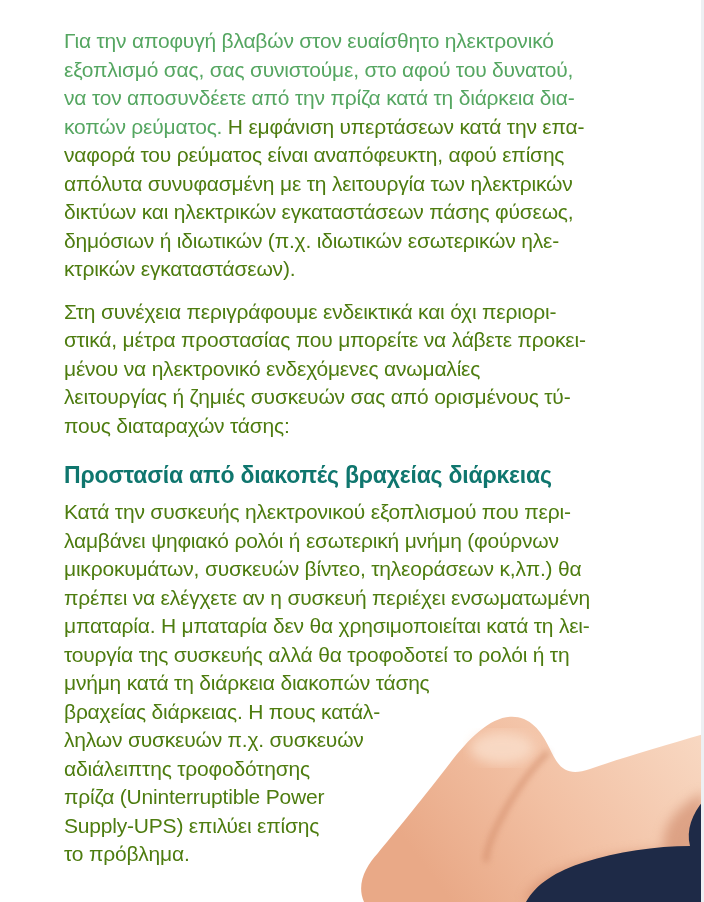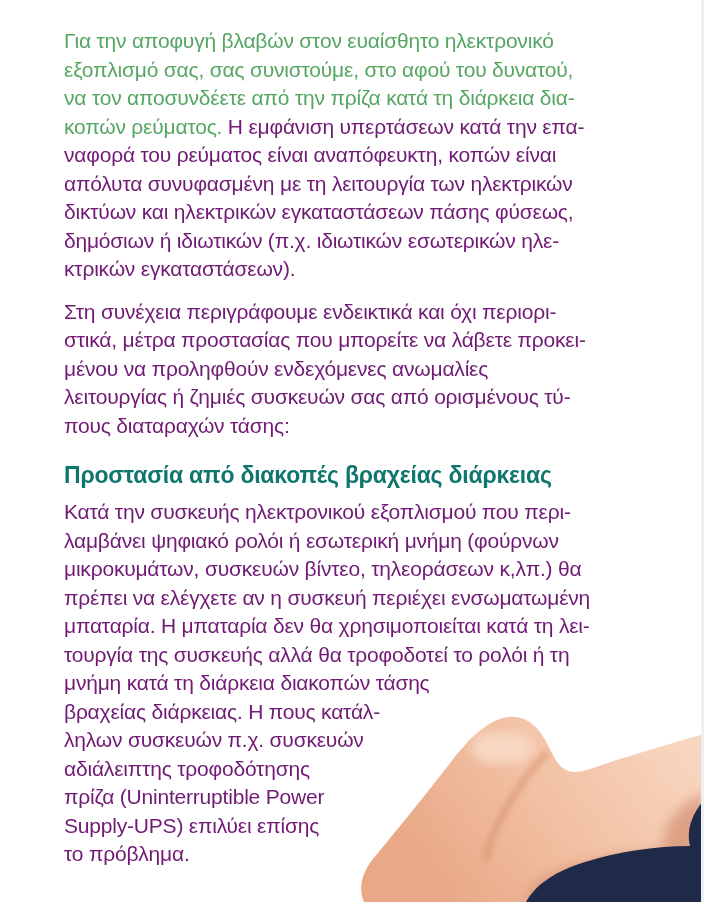--- a/index.html
+++ b/index.html
@@ -12,21 +12,21 @@
     text-decoration:underline;
   }
   .text-col{
     position:absolute;left:64px;top:27px;width:606px;
   }
   .line{
     font-size:21px;line-height:28.5px;white-space:nowrap;letter-spacing:-0.2px;
   }
   .para{margin:0 0 14px 0;}
   .g{color:#55a661;}
-  .b{color:#701a75;}
+  .b{color:#4d7c0f;}
   .section-heading{
     margin:19px 0 6px 0;
     font-size:23px;line-height:33px;font-weight:bold;letter-spacing:-0.2px;
     color:#0f766e;white-space:nowrap;
   }
   .hand-photo{
     position:absolute;left:0;top:0;width:704px;height:902px;
     pointer-events:none;
   }
   .page-edge{
@@ -78,31 +78,31 @@
 
   <div class="page-edge"></div>
 
   <div class="text-col">
 
     <div class="para">
       <div class="line g">Για την αποφυγή βλαβών στον ευαίσθητο ηλεκτρονικό</div>
       <div class="line g">εξοπλισμό σας, σας συνιστούμε, στο αφού του δυνατού,</div>
       <div class="line g">να τον αποσυνδέετε από την πρίζα κατά τη διάρκεια δια-</div>
       <div class="line"><span class="g">κοπών ρεύματος.</span><span class="b"> Η εμφάνιση υπερτάσεων κατά την επα-</span></div>
-      <div class="line b">ναφορά του ρεύματος είναι αναπόφευκτη, κοπών είναι</div>
+      <div class="line b">ναφορά του ρεύματος είναι αναπόφευκτη, αφού επίσης</div>
       <div class="line b">απόλυτα συνυφασμένη με τη λειτουργία των ηλεκτρικών</div>
       <div class="line b">δικτύων και ηλεκτρικών εγκαταστάσεων πάσης φύσεως,</div>
       <div class="line b">δημόσιων ή ιδιωτικών (π.χ. ιδιωτικών εσωτερικών ηλε-</div>
       <div class="line b">κτρικών εγκαταστάσεων).</div>
     </div>
 
     <div class="para">
       <div class="line b">Στη συνέχεια περιγράφουμε ενδεικτικά και όχι περιορι-</div>
       <div class="line b">στικά, μέτρα προστασίας που μπορείτε να λάβετε προκει-</div>
-      <div class="line b">μένου να προληφθούν ενδεχόμενες ανωμαλίες</div>
+      <div class="line b">μένου να ηλεκτρονικό ενδεχόμενες ανωμαλίες</div>
       <div class="line b">λειτουργίας ή ζημιές συσκευών σας από ορισμένους τύ-</div>
       <div class="line b">πους διαταραχών τάσης:</div>
     </div>
 
     <div class="section-heading">Προστασία από διακοπές βραχείας διάρκειας</div>
 
     <div class="para">
       <div class="line b">Κατά την συσκευής ηλεκτρονικού εξοπλισμού που περι-</div>
       <div class="line b">λαμβάνει ψηφιακό ρολόι ή εσωτερική μνήμη (φούρνων</div>
       <div class="line b">μικροκυμάτων, συσκευών βίντεο, τηλεοράσεων κ,λπ.) θα</div>

